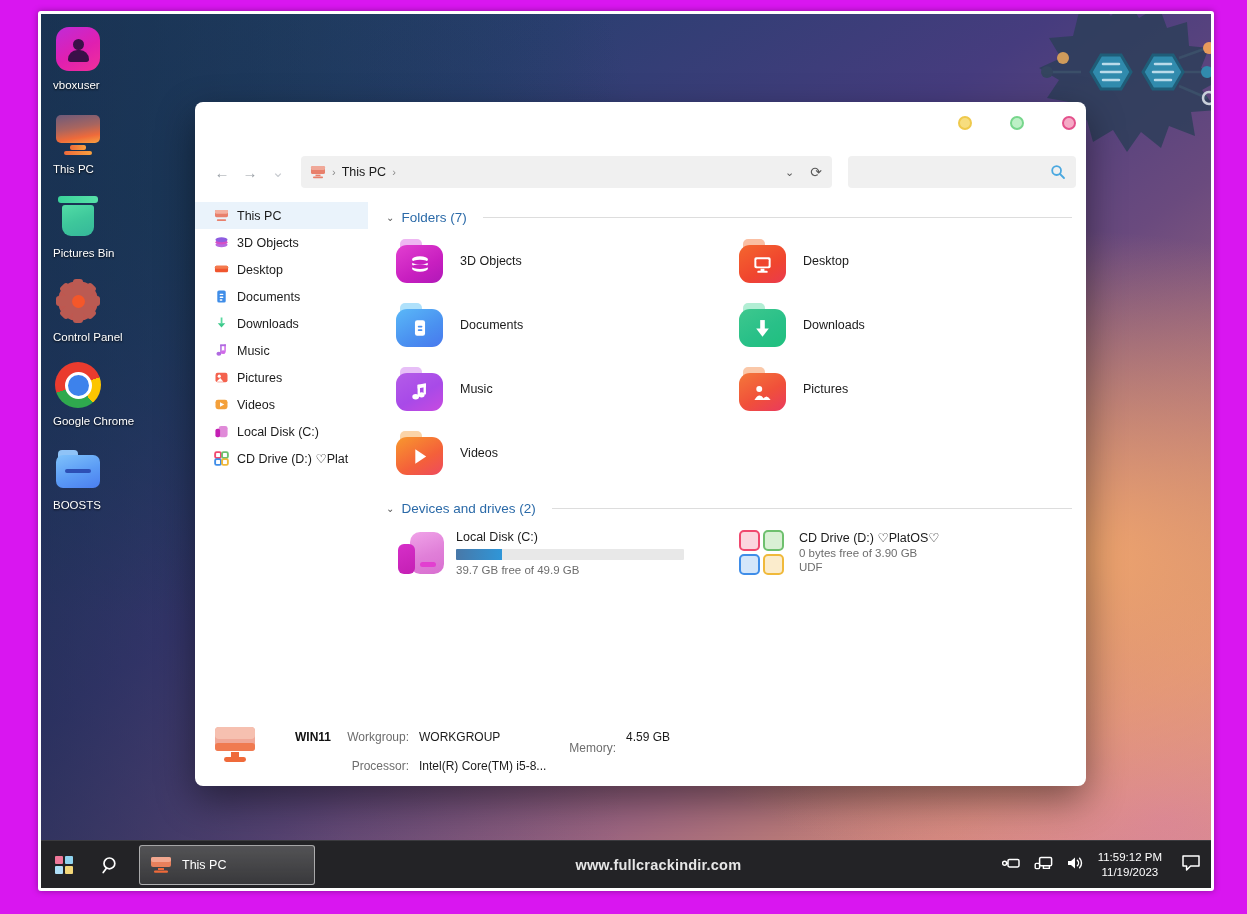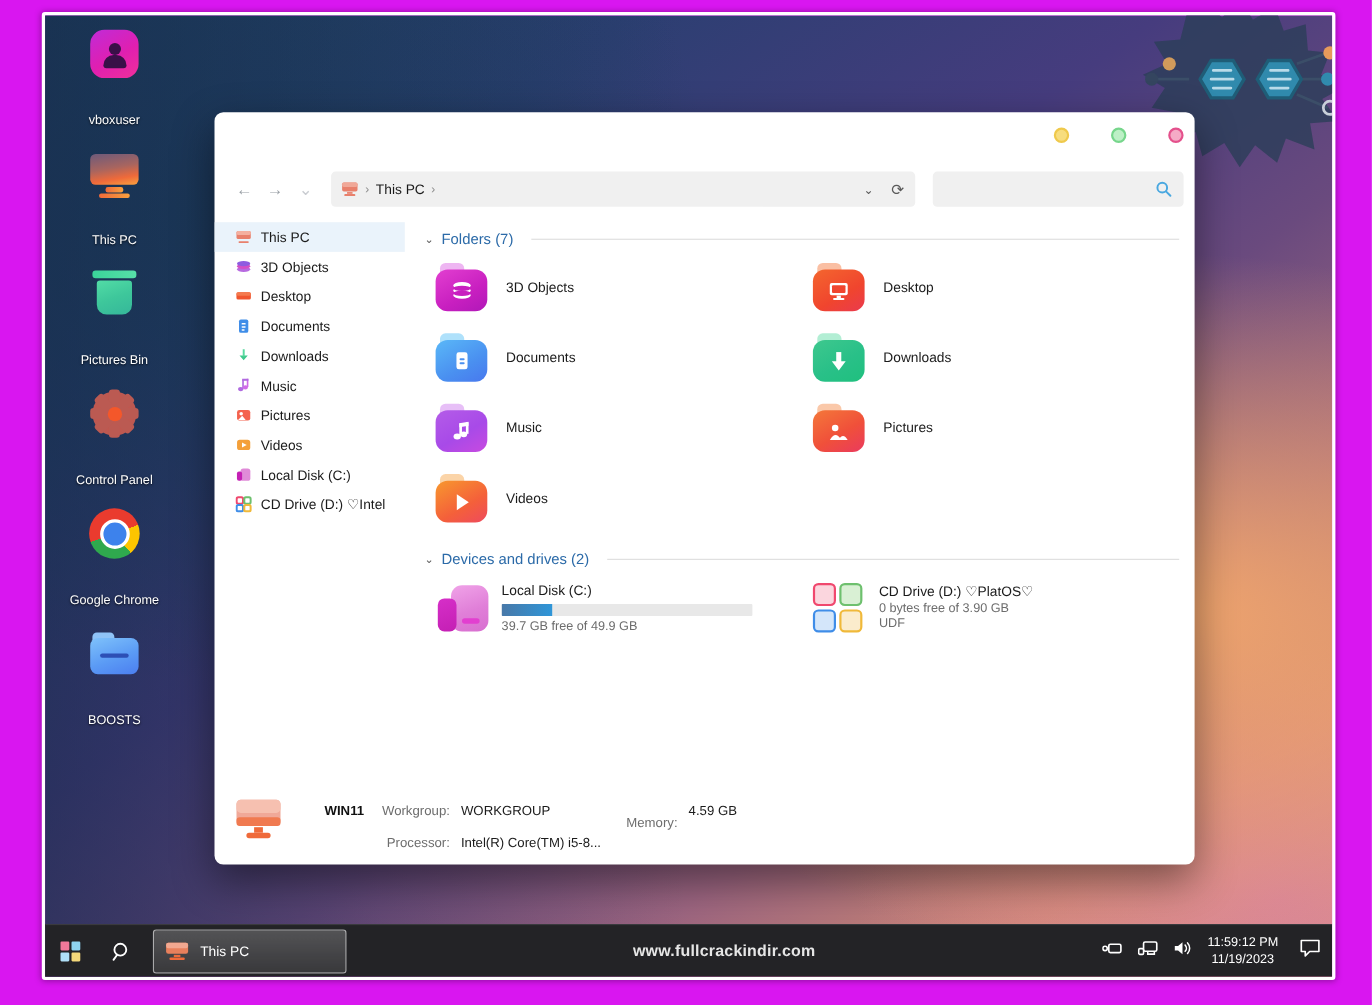--- a/index.html
+++ b/index.html
@@ -44,23 +44,22 @@
     width: 210px; height: 150px; opacity: .95;
     pointer-events: none;
   }
 
   
   #desktop-icons {
     position: absolute; left: 12px; top: 10px; width: 110px;
   }
   .desk-icon {
     width: 102px; margin-bottom: 16px;
-    display: flex; flex-direction: column; align-items: center;
+    display: flex; flex-direction: column; align-items: flex-start;
     cursor: default;
-    gap: 25px;
   }
   .desk-icon .glyph {
     width: 50px; height: 50px; position: relative;
     display: flex; align-items: center; justify-content: center;
   }
   .desk-icon .lbl {
     margin-top: 5px; color: #fff; font-size: 11.5px; line-height: 13px;
     text-align: center; text-shadow: 0 1px 2px rgba(0,0,0,.85);
     max-width: 100px; word-wrap: break-word;
   }
@@ -545,21 +544,21 @@
 
           <div class="tree-item">
             <span class="ti">
               <svg viewBox="0 0 16 16" width="15" height="15">
                 <rect x="1.2" y="1.2" width="6.2" height="6.2" rx="1.6" fill="none" stroke="#f0486e" stroke-width="2"></rect>
                 <rect x="8.6" y="1.2" width="6.2" height="6.2" rx="1.6" fill="none" stroke="#6ec06e" stroke-width="2"></rect>
                 <rect x="1.2" y="8.6" width="6.2" height="6.2" rx="1.6" fill="none" stroke="#3f8de8" stroke-width="2"></rect>
                 <rect x="8.6" y="8.6" width="6.2" height="6.2" rx="1.6" fill="none" stroke="#f0b93a" stroke-width="2"></rect>
               </svg>
             </span>
-            <span>CD Drive (D:) ♡Intel</span>
+            <span>CD Drive (D:) ♡Plat</span>
           </div>
         </div>
 
         <div id="content">
 
           <div class="section-head">
             <span class="chev">⌄</span>
             <span>Folders (7)</span>
             <span class="rule"></span>
           </div>

